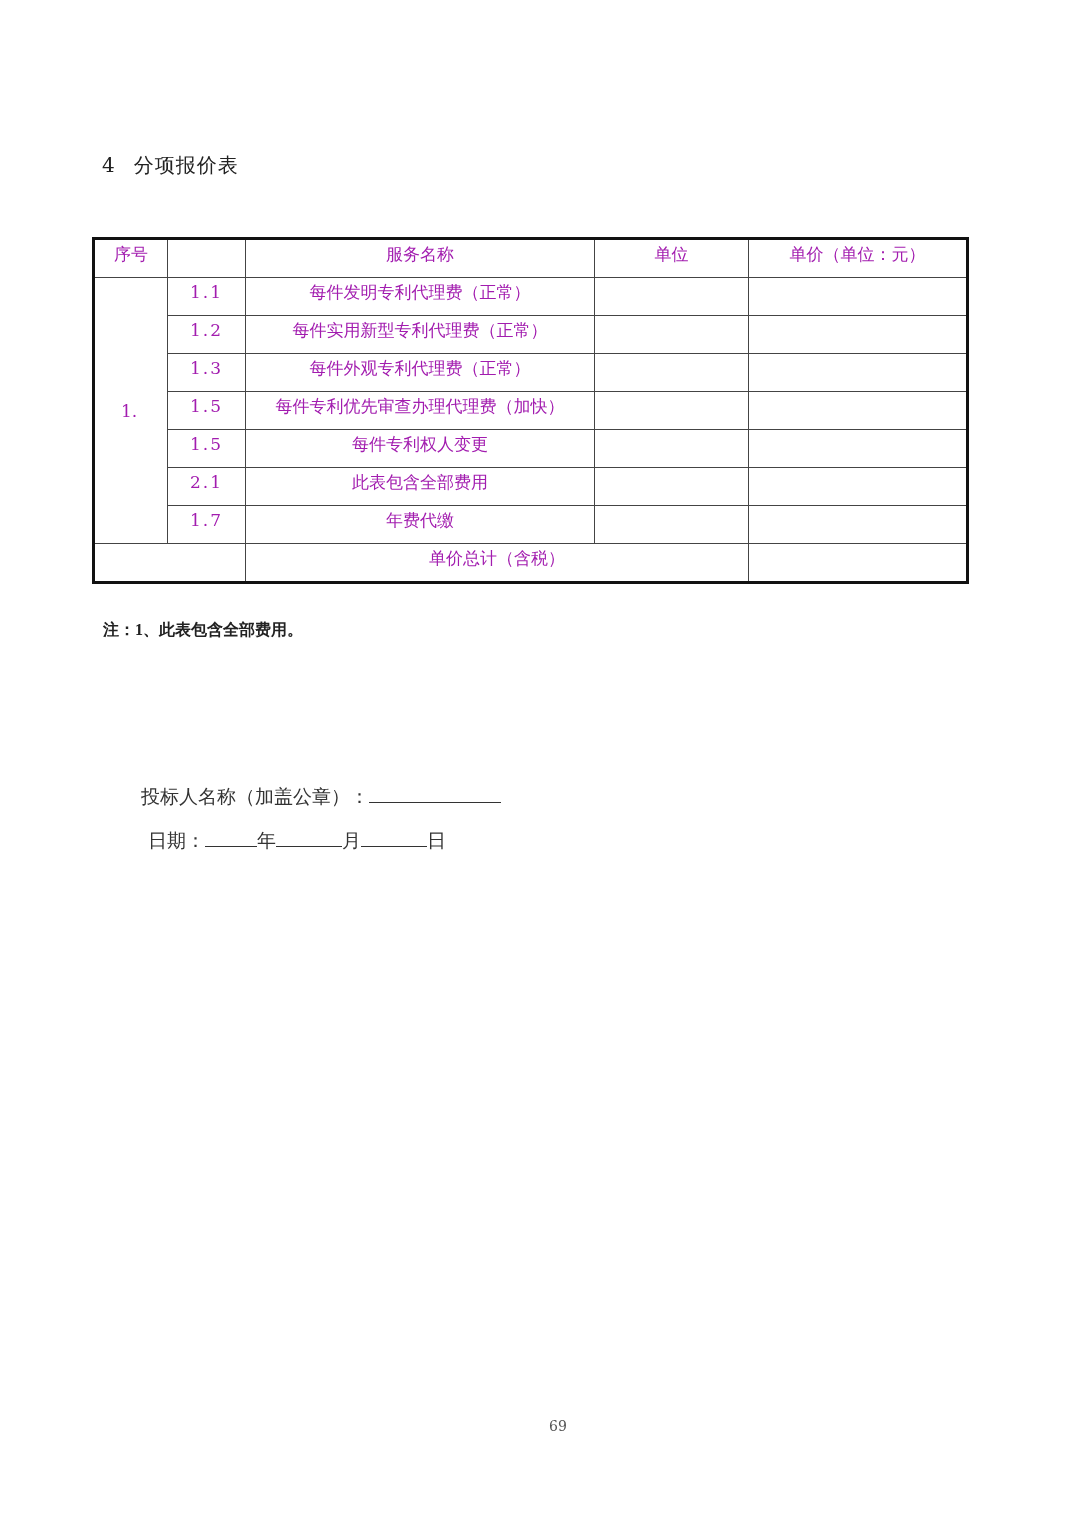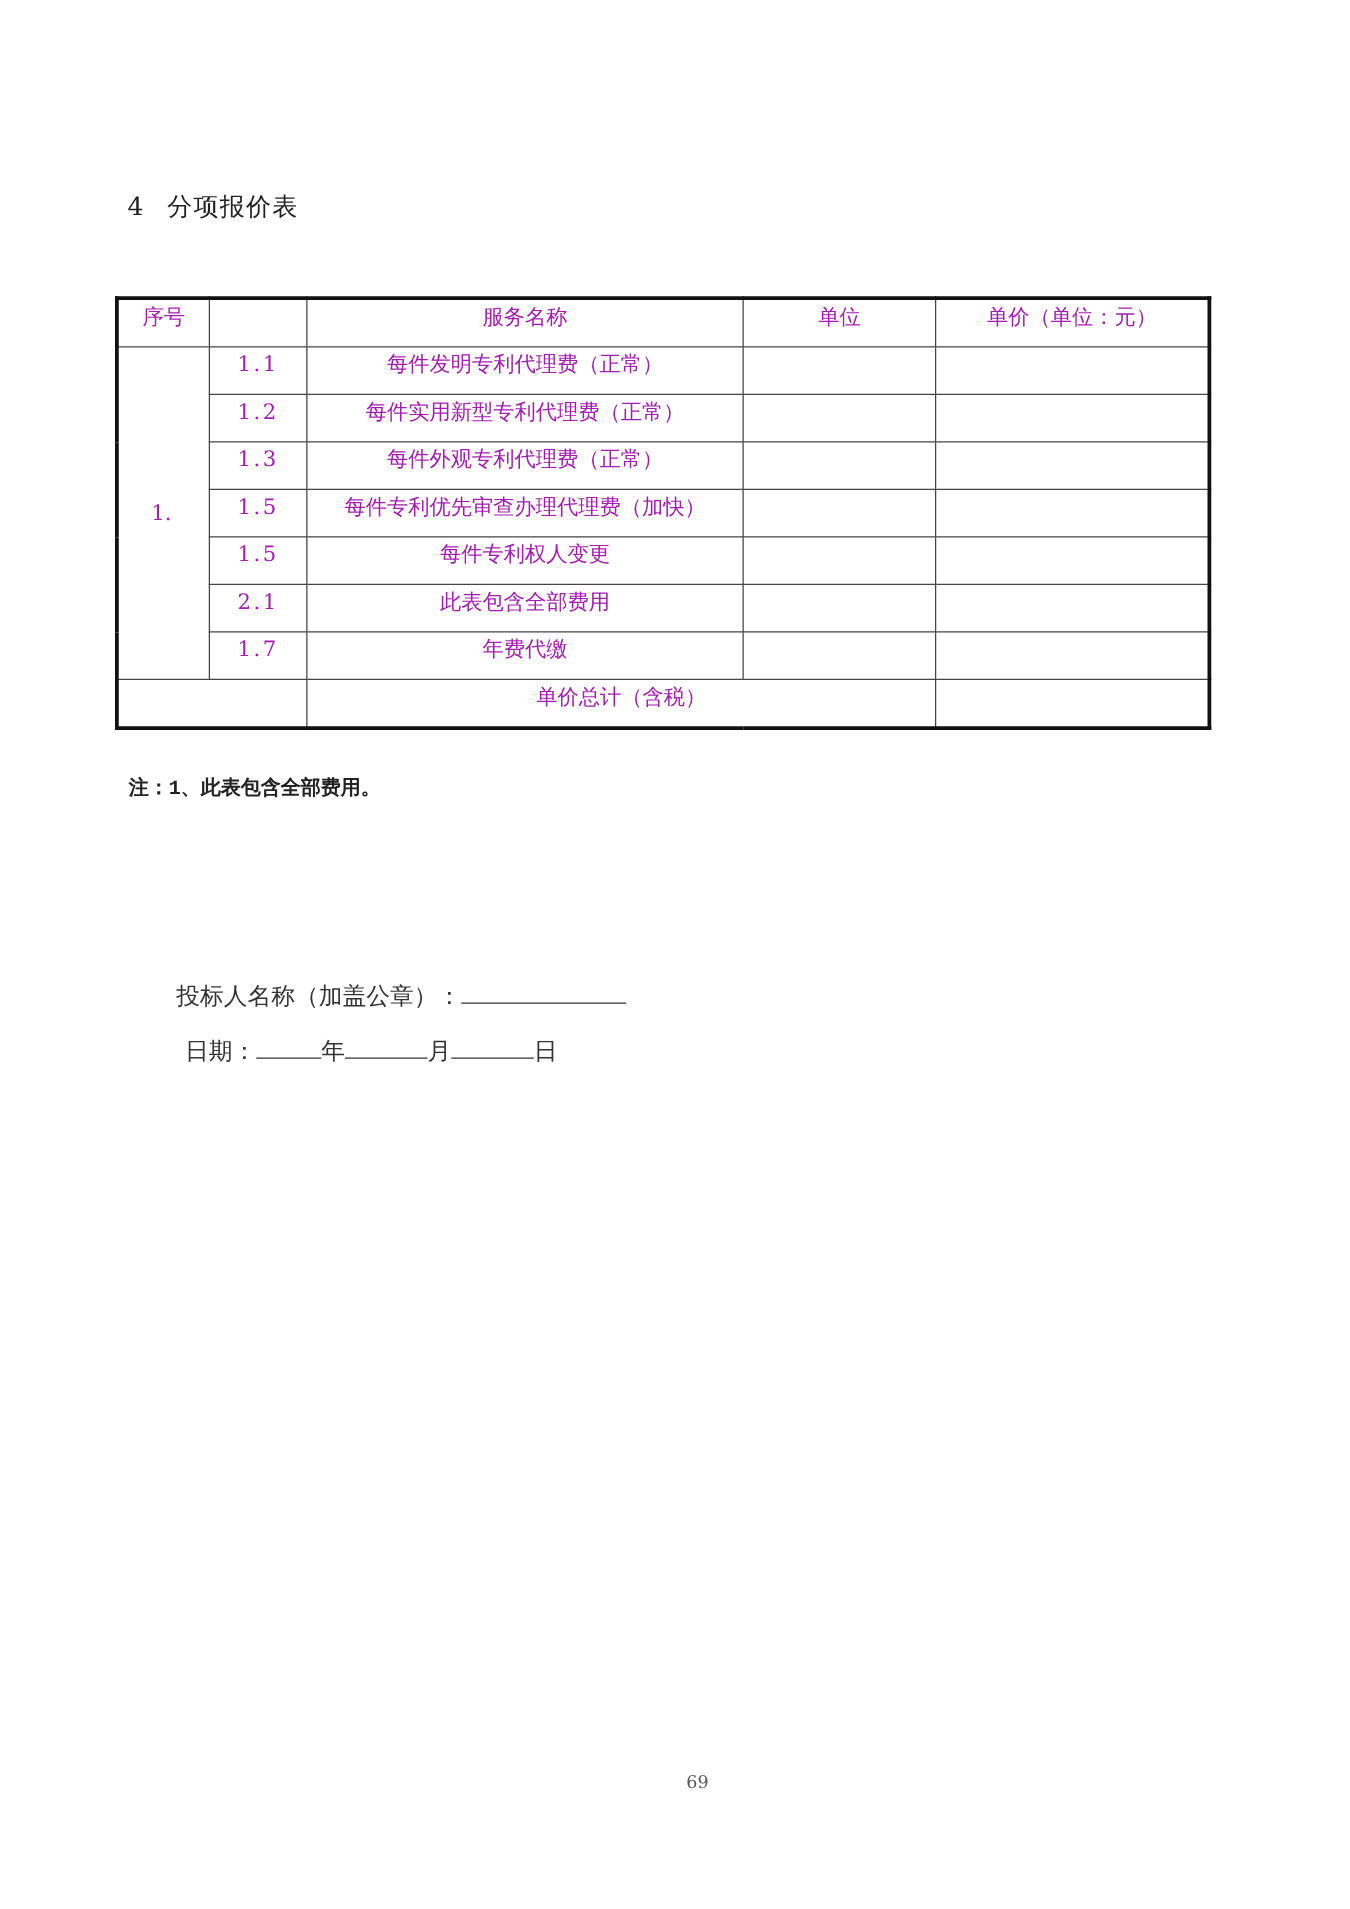--- a/index.html
+++ b/index.html
@@ -31,21 +31,21 @@
       text-align: center;
       vertical-align: top;
       line-height: 28px;
       color: #a21caf;
     }
     table.quote td.sub { letter-spacing: 2px; }
     table.quote td.group { vertical-align: middle; text-align: left; padding-left: 26px; }
     .notes {
       position: absolute; left: 103px; top: 620px;
       font-size: 16px; font-weight: bold; color: #222;
-      font-family: Liberation Mono, monospace;
+      font-family: Liberation Serif, serif;
     }
     .notes .n1 { margin-bottom: 22px; }
     .notes .n2 { padding-left: 38px; }
     .sign {
       position: absolute; left: 141px; top: 784px;
       font-size: 19px; color: #333;
     }
     .sign .row { height: 44px; }
     .blank { display: inline-block; border-bottom: 1px solid #333; height: 18px; vertical-align: baseline; }
     .page-num {

